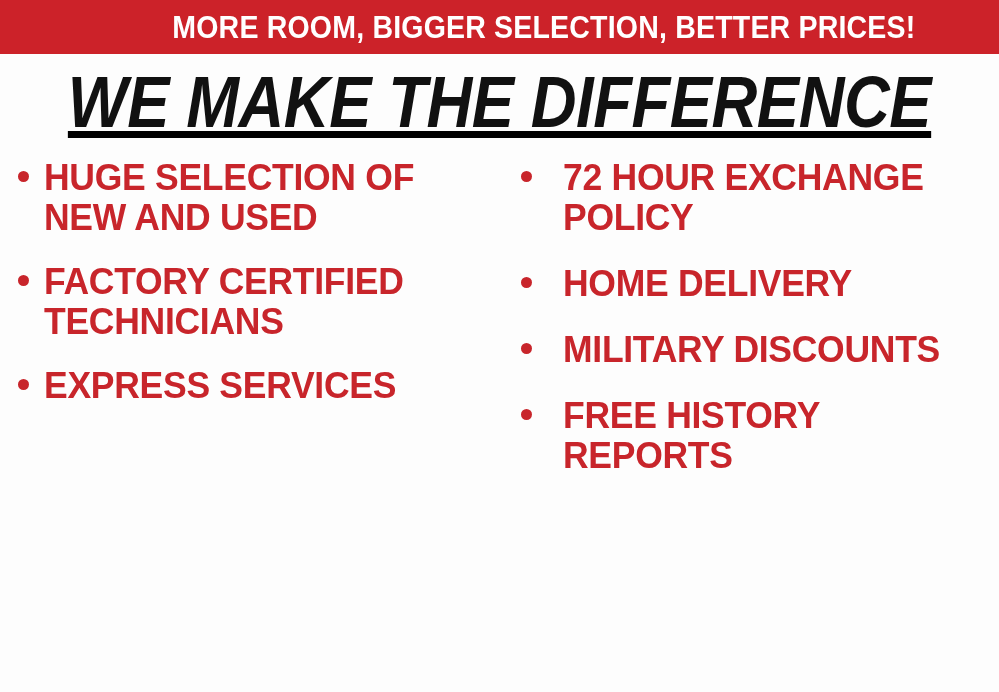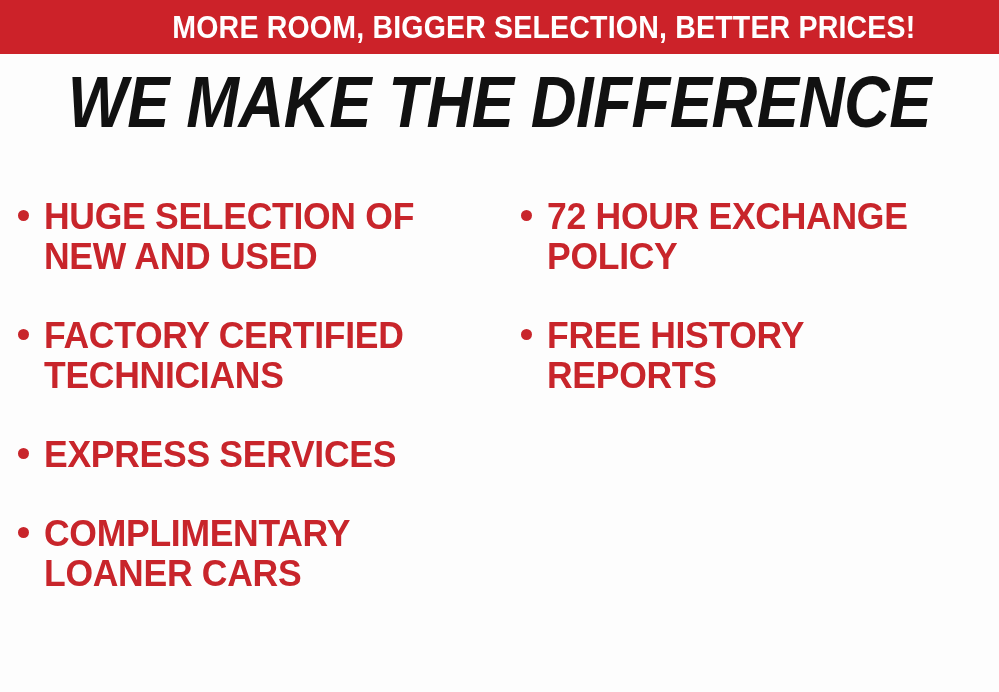--- a/index.html
+++ b/index.html
@@ -51,20 +51,21 @@
   
   .headline-wrap {
     position: absolute;
     left: 0;
     top: 62px;
     width: 999px;
     height: 80px;
     display: flex;
     align-items: center;
     justify-content: center;
+    text-decoration: underline;
   }
   .headline {
     color: #111111;
     font-family: "Liberation Sans", sans-serif;
     font-weight: bold;
     font-style: italic;
     font-size: 72px;
     line-height: 1;
     letter-spacing: -0.5px;
     white-space: nowrap;
@@ -93,24 +94,24 @@
   .column-right {
     width: 494px;
     padding-left: 16px;
     padding-right: 2px;
   }
 
   .benefit {
     display: flex;
     align-items: flex-start;
     margin-bottom: 24px;
-    margin-top: 39px;
   }
   .column-right .benefit {
     margin-bottom: 26px;
+    gap: 16px;
   }
 
   .bullet {
     flex: 0 0 auto;
     width: 11px;
     height: 11px;
     border-radius: 50%;
     background: #c8252b;
     margin-top: 13px;
     margin-right: 15px;
@@ -153,37 +154,41 @@
       <div class="benefit">
         <span class="bullet"></span>
         <span class="benefit-text">FACTORY CERTIFIED TECHNICIANS</span>
       </div>
 
       <div class="benefit">
         <span class="bullet"></span>
         <span class="benefit-text">EXPRESS SERVICES</span>
       </div>
 
-      <div class="benefit">
-        <span class="bullet"></span>
-        <span class="benefit-text">COMPLIMENTARY LOANER CARS</span>
-      </div>
 
 
     </div>
 
     <div class="column column-right">
 
       <div class="benefit">
         <span class="bullet"></span>
         <span class="benefit-text">72 HOUR EXCHANGE POLICY</span>
       </div>
 
+      <div class="benefit">
+        <span class="bullet"></span>
+        <span class="benefit-text">HOME DELIVERY</span>
+      </div>
 
 
+      <div class="benefit">
+        <span class="bullet"></span>
+        <span class="benefit-text">MILITARY DISCOUNTS</span>
+      </div>
 
 
       <div class="benefit">
         <span class="bullet"></span>
         <span class="benefit-text">FREE HISTORY REPORTS</span>
       </div>
 
     </div>
 
   </div>

